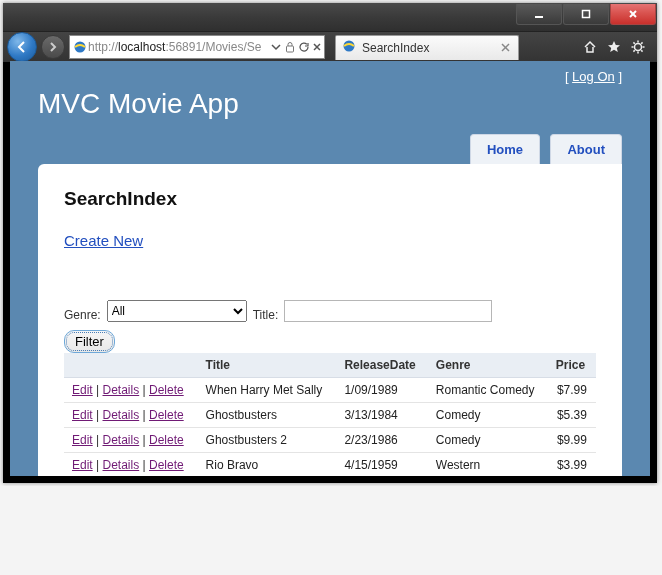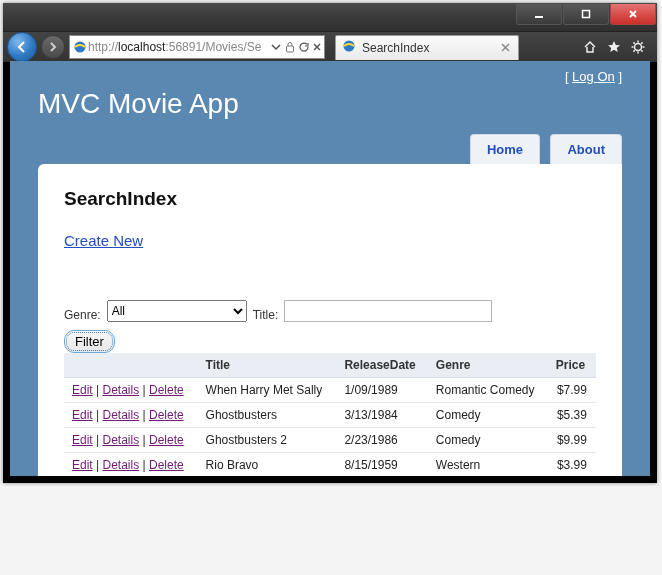--- a/index.html
+++ b/index.html
@@ -411,21 +411,21 @@
               <tr>
                 <td><a href="#">Edit</a> <span class="sep">|</span> <a href="#">Details</a> <span class="sep">|</span> <a href="#">Delete</a></td>
                 <td>Ghostbusters 2</td>
                 <td>2/23/1986</td>
                 <td>Comedy</td>
                 <td class="price">$9.99</td>
               </tr>
               <tr>
                 <td><a href="#">Edit</a> <span class="sep">|</span> <a href="#">Details</a> <span class="sep">|</span> <a href="#">Delete</a></td>
                 <td>Rio Bravo</td>
-                <td>8/15/1959</td>
+                <td>4/15/1959</td>
                 <td>Western</td>
                 <td class="price">$3.99</td>
               </tr>
             </tbody>
         </table>
 
       </div>
     </div>
   </div>
 

